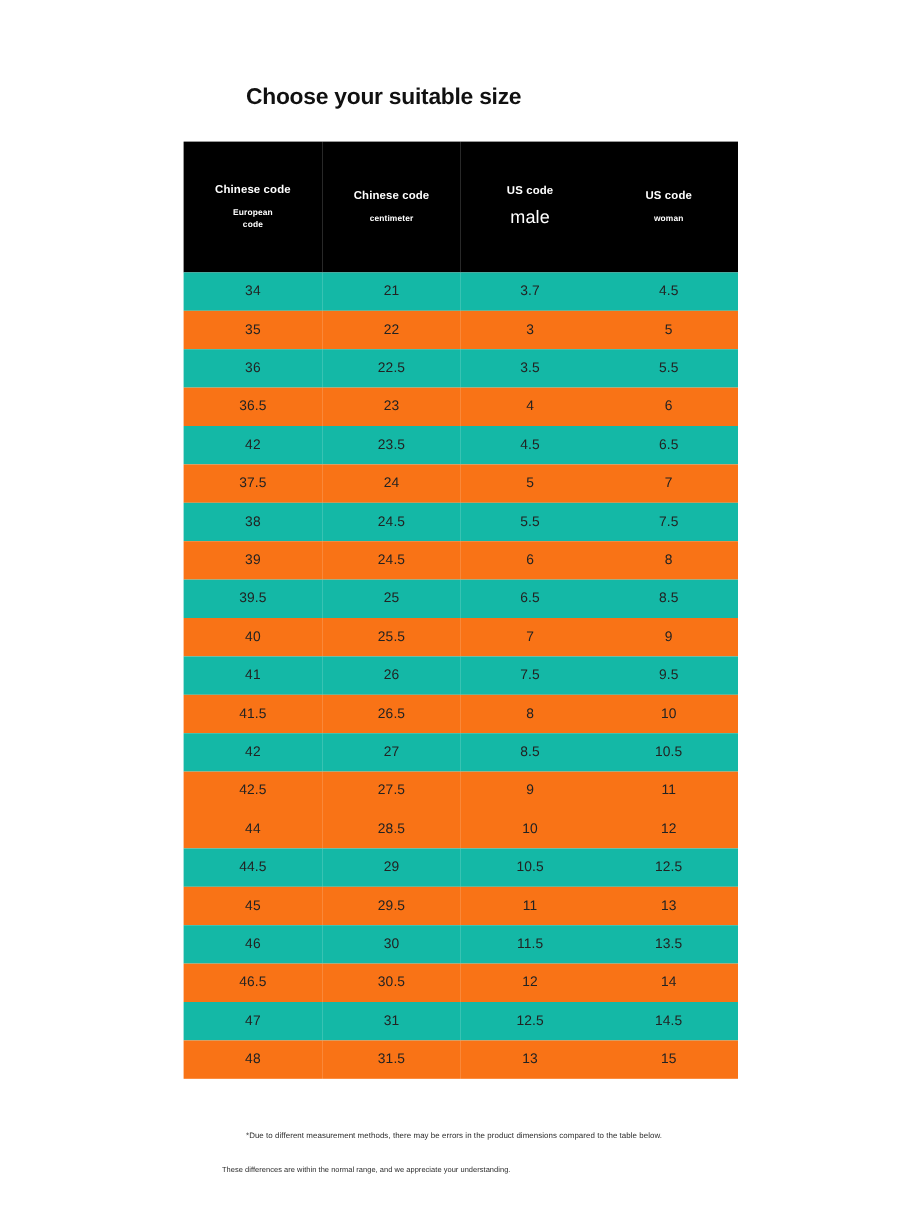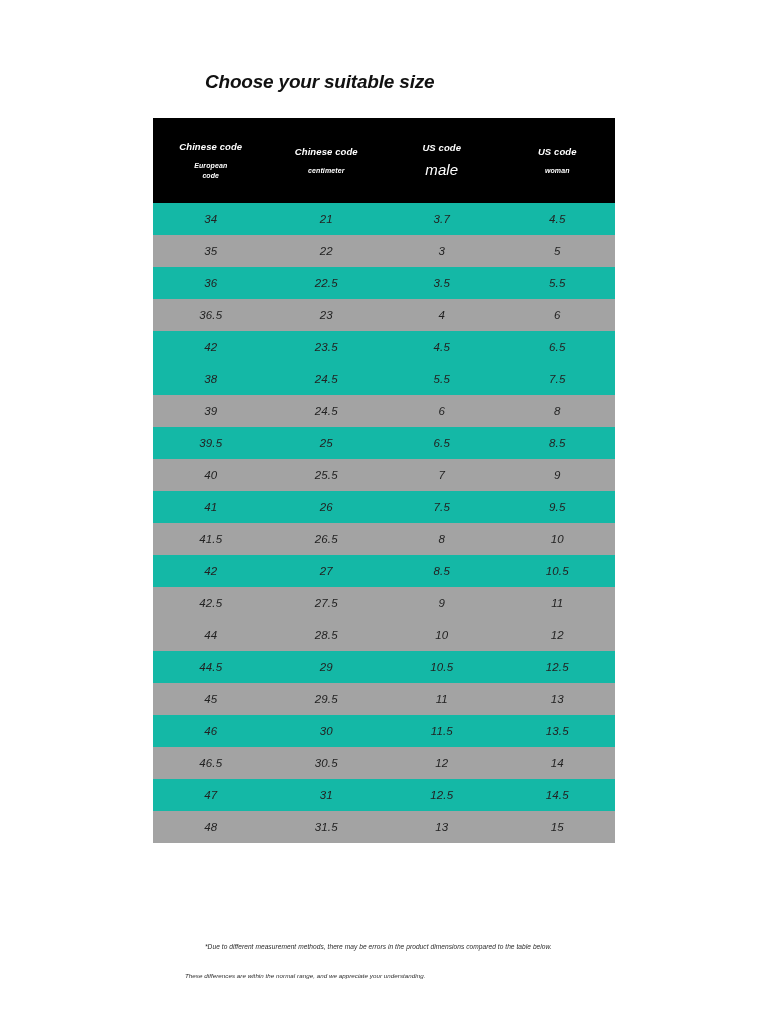--- a/index.html
+++ b/index.html
@@ -12,21 +12,20 @@
     background: #ffffff;
     font-family: "Liberation Sans", sans-serif;
     color: #1a1a1a;
     overflow: hidden;
   }
 
   .page {
     position: relative;
     width: 628px;
     height: 1024px;
-    font-style: italic;
   }
 
   
   .page-title {
     position: absolute;
     left: 205px;
     top: 58px;
     font-size: 19px;
     font-weight: bold;
     letter-spacing: -0.2px;
@@ -45,21 +44,21 @@
   }
 
   .size-table thead tr {
     background: #000000;
   }
 
   .size-table thead th {
     height: 85px;
     vertical-align: middle;
     text-align: center;
-    padding: 0;
+    padding: 12px;
     font-weight: normal;
     color: #ffffff;
   }
 
   .head-main {
     display: block;
     font-size: 9.5px;
     font-weight: bold;
     letter-spacing: 0.1px;
     line-height: 1.2;
@@ -88,21 +87,21 @@
     padding: 0;
     font-size: 11.5px;
     color: #222222;
     letter-spacing: 0.1px;
   }
 
   .size-table tbody tr.odd {
     background: #14b8a6;
   }
   .size-table tbody tr.even {
-    background: #a3a3a3;
+    background: #f97316;
   }
 
   
   .note-primary {
     position: absolute;
     left: 205px;
     top: 943px;
     font-size: 6.6px;
     color: #2b2b2b;
     letter-spacing: 0.05px;
@@ -171,20 +170,26 @@
           <td>23</td>
           <td>4</td>
           <td>6</td>
         </tr>
         <tr class="odd">
           <td>42</td>
           <td>23.5</td>
           <td>4.5</td>
           <td>6.5</td>
         </tr>
+        <tr class="even">
+          <td>37.5</td>
+          <td>24</td>
+          <td>5</td>
+          <td>7</td>
+        </tr>
         <tr class="odd">
           <td>38</td>
           <td>24.5</td>
           <td>5.5</td>
           <td>7.5</td>
         </tr>
         <tr class="even">
           <td>39</td>
           <td>24.5</td>
           <td>6</td>

